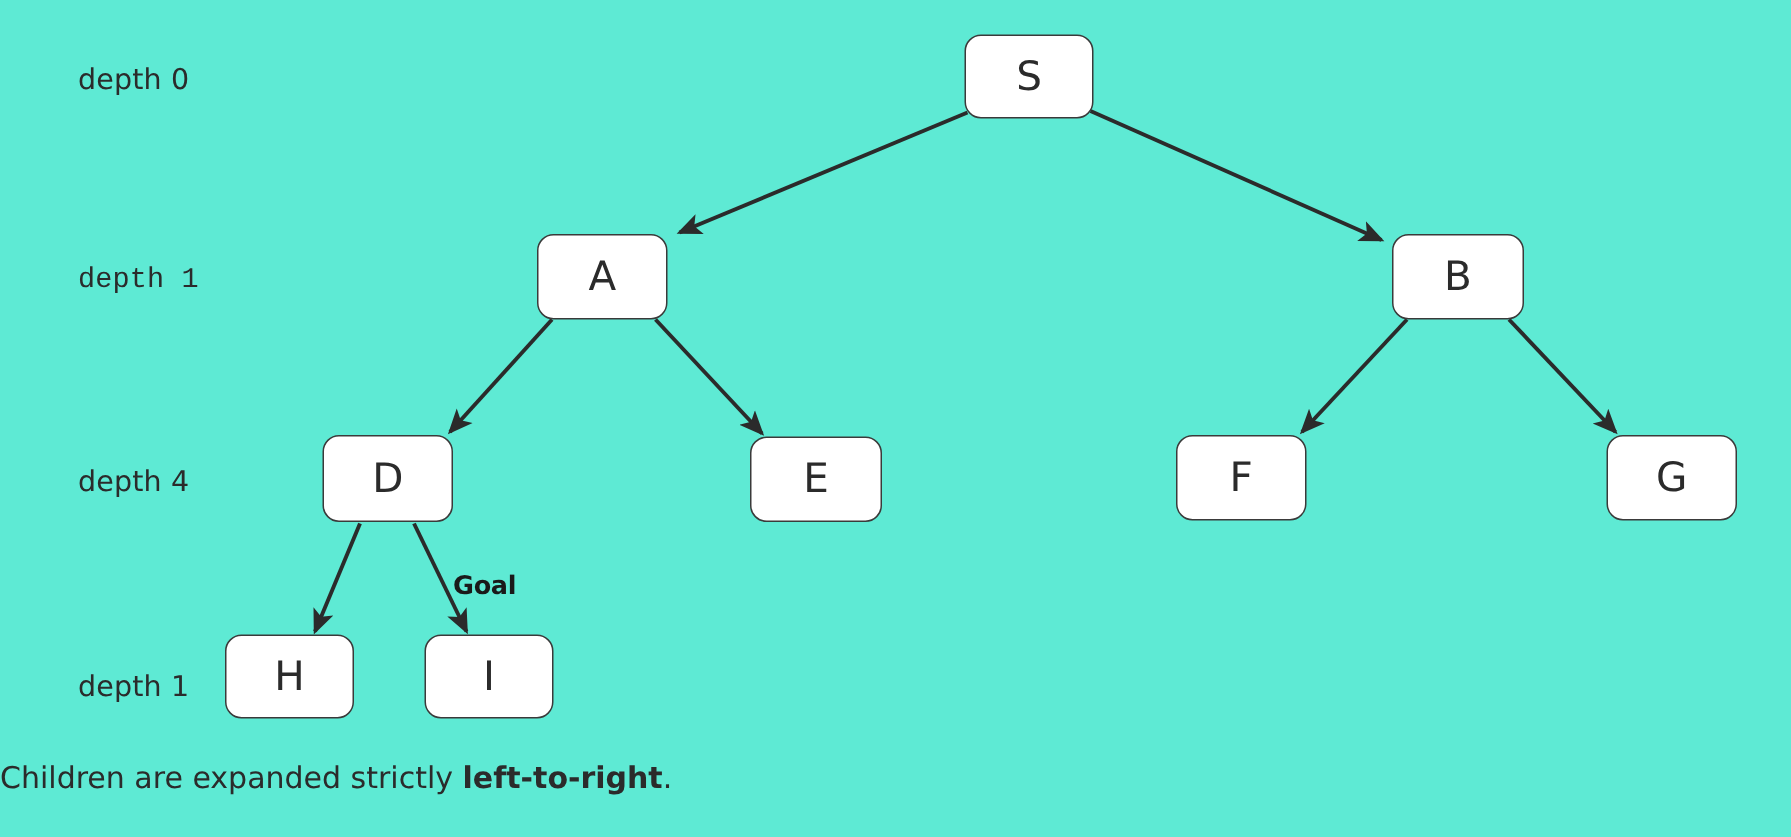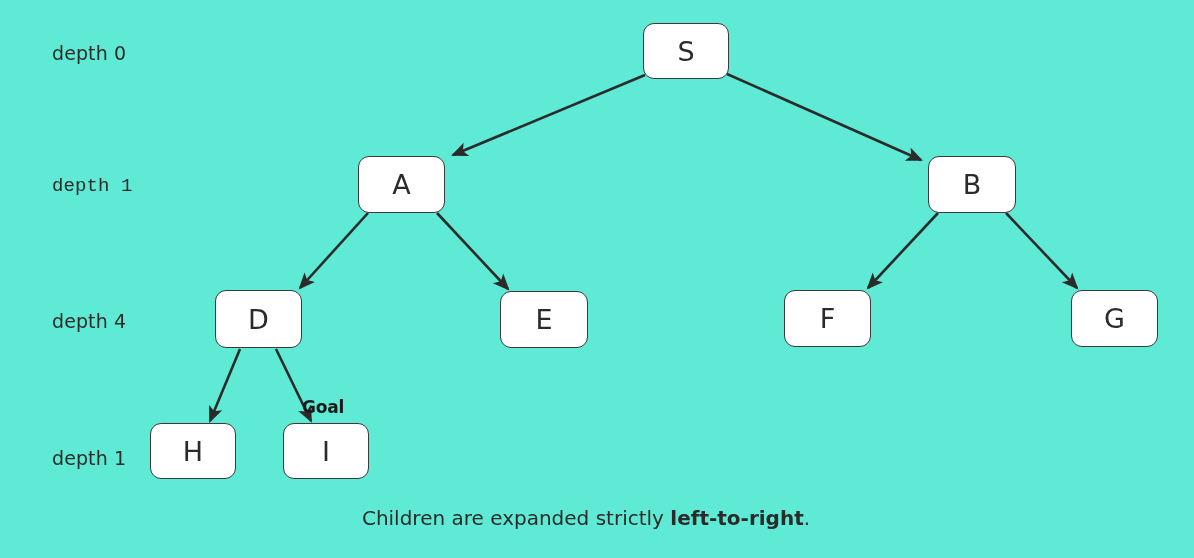--- a/index.html
+++ b/index.html
@@ -48,27 +48,26 @@
     color: #2b2b2b;
     line-height: 1;
   }
   .goal-tag {
     position: absolute;
     font-size: 17px;
     font-weight: bold;
     color: #1a1a1a;
     white-space: nowrap;
     letter-spacing: -0.2px;
-    margin-top: 16px;
   }
   .caption {
     position: absolute;
     left: 0;
     width: 1172px;
-    text-align: center;
+    text-align: left;
     font-size: 20px;
     color: #2b2b2b;
     white-space: nowrap;
   }
   .caption b {
     font-weight: bold;
   }
 </style>
 </head>
 <body>

